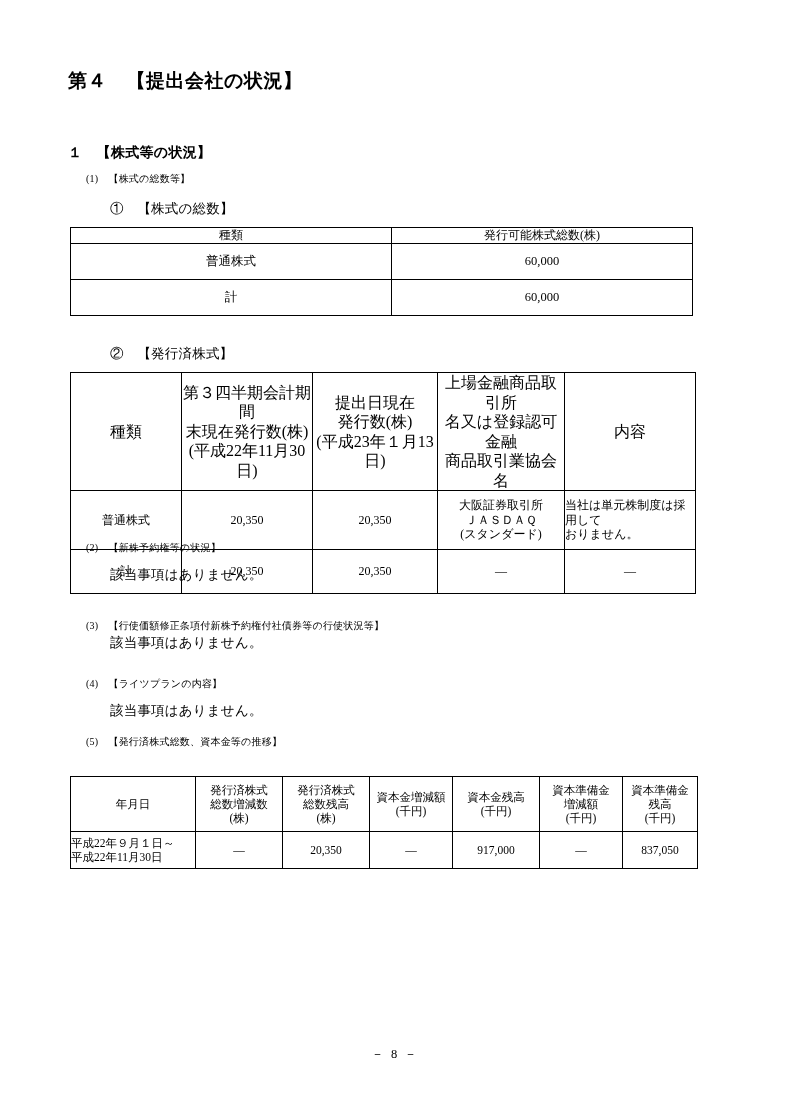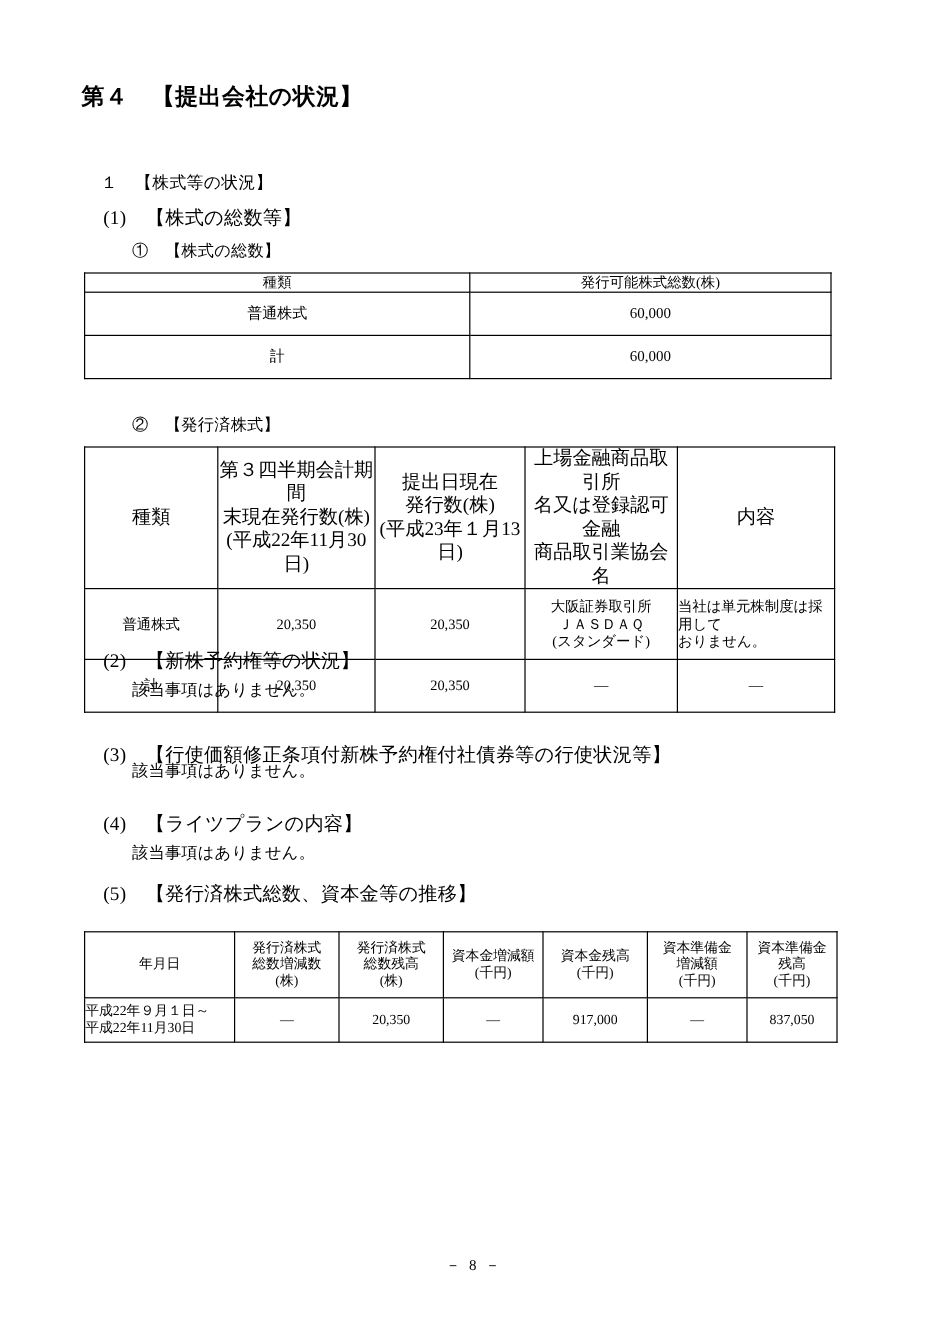--- a/index.html
+++ b/index.html
@@ -28,31 +28,31 @@
     position: absolute;
     left: 68px;
     top: 68px;
     font-size: 19px;
     font-weight: bold;
     letter-spacing: 0.5px;
     white-space: pre;
   }
   .h-level1 {
     position: absolute;
-    left: 84px;
+    left: 68px;
     top: 144px;
     font-size: 14px;
-    font-weight: normal;
+    font-weight: bold;
     letter-spacing: 0.3px;
     white-space: pre;
   }
   .h-level2 {
     position: absolute;
     left: 86px;
-    font-size: 16px;
+    font-size: 10px;
     letter-spacing: 0.2px;
     white-space: pre;
   }
   .h-level3 {
     position: absolute;
     left: 110px;
     font-size: 13.5px;
     letter-spacing: 0.2px;
     white-space: pre;
   }

